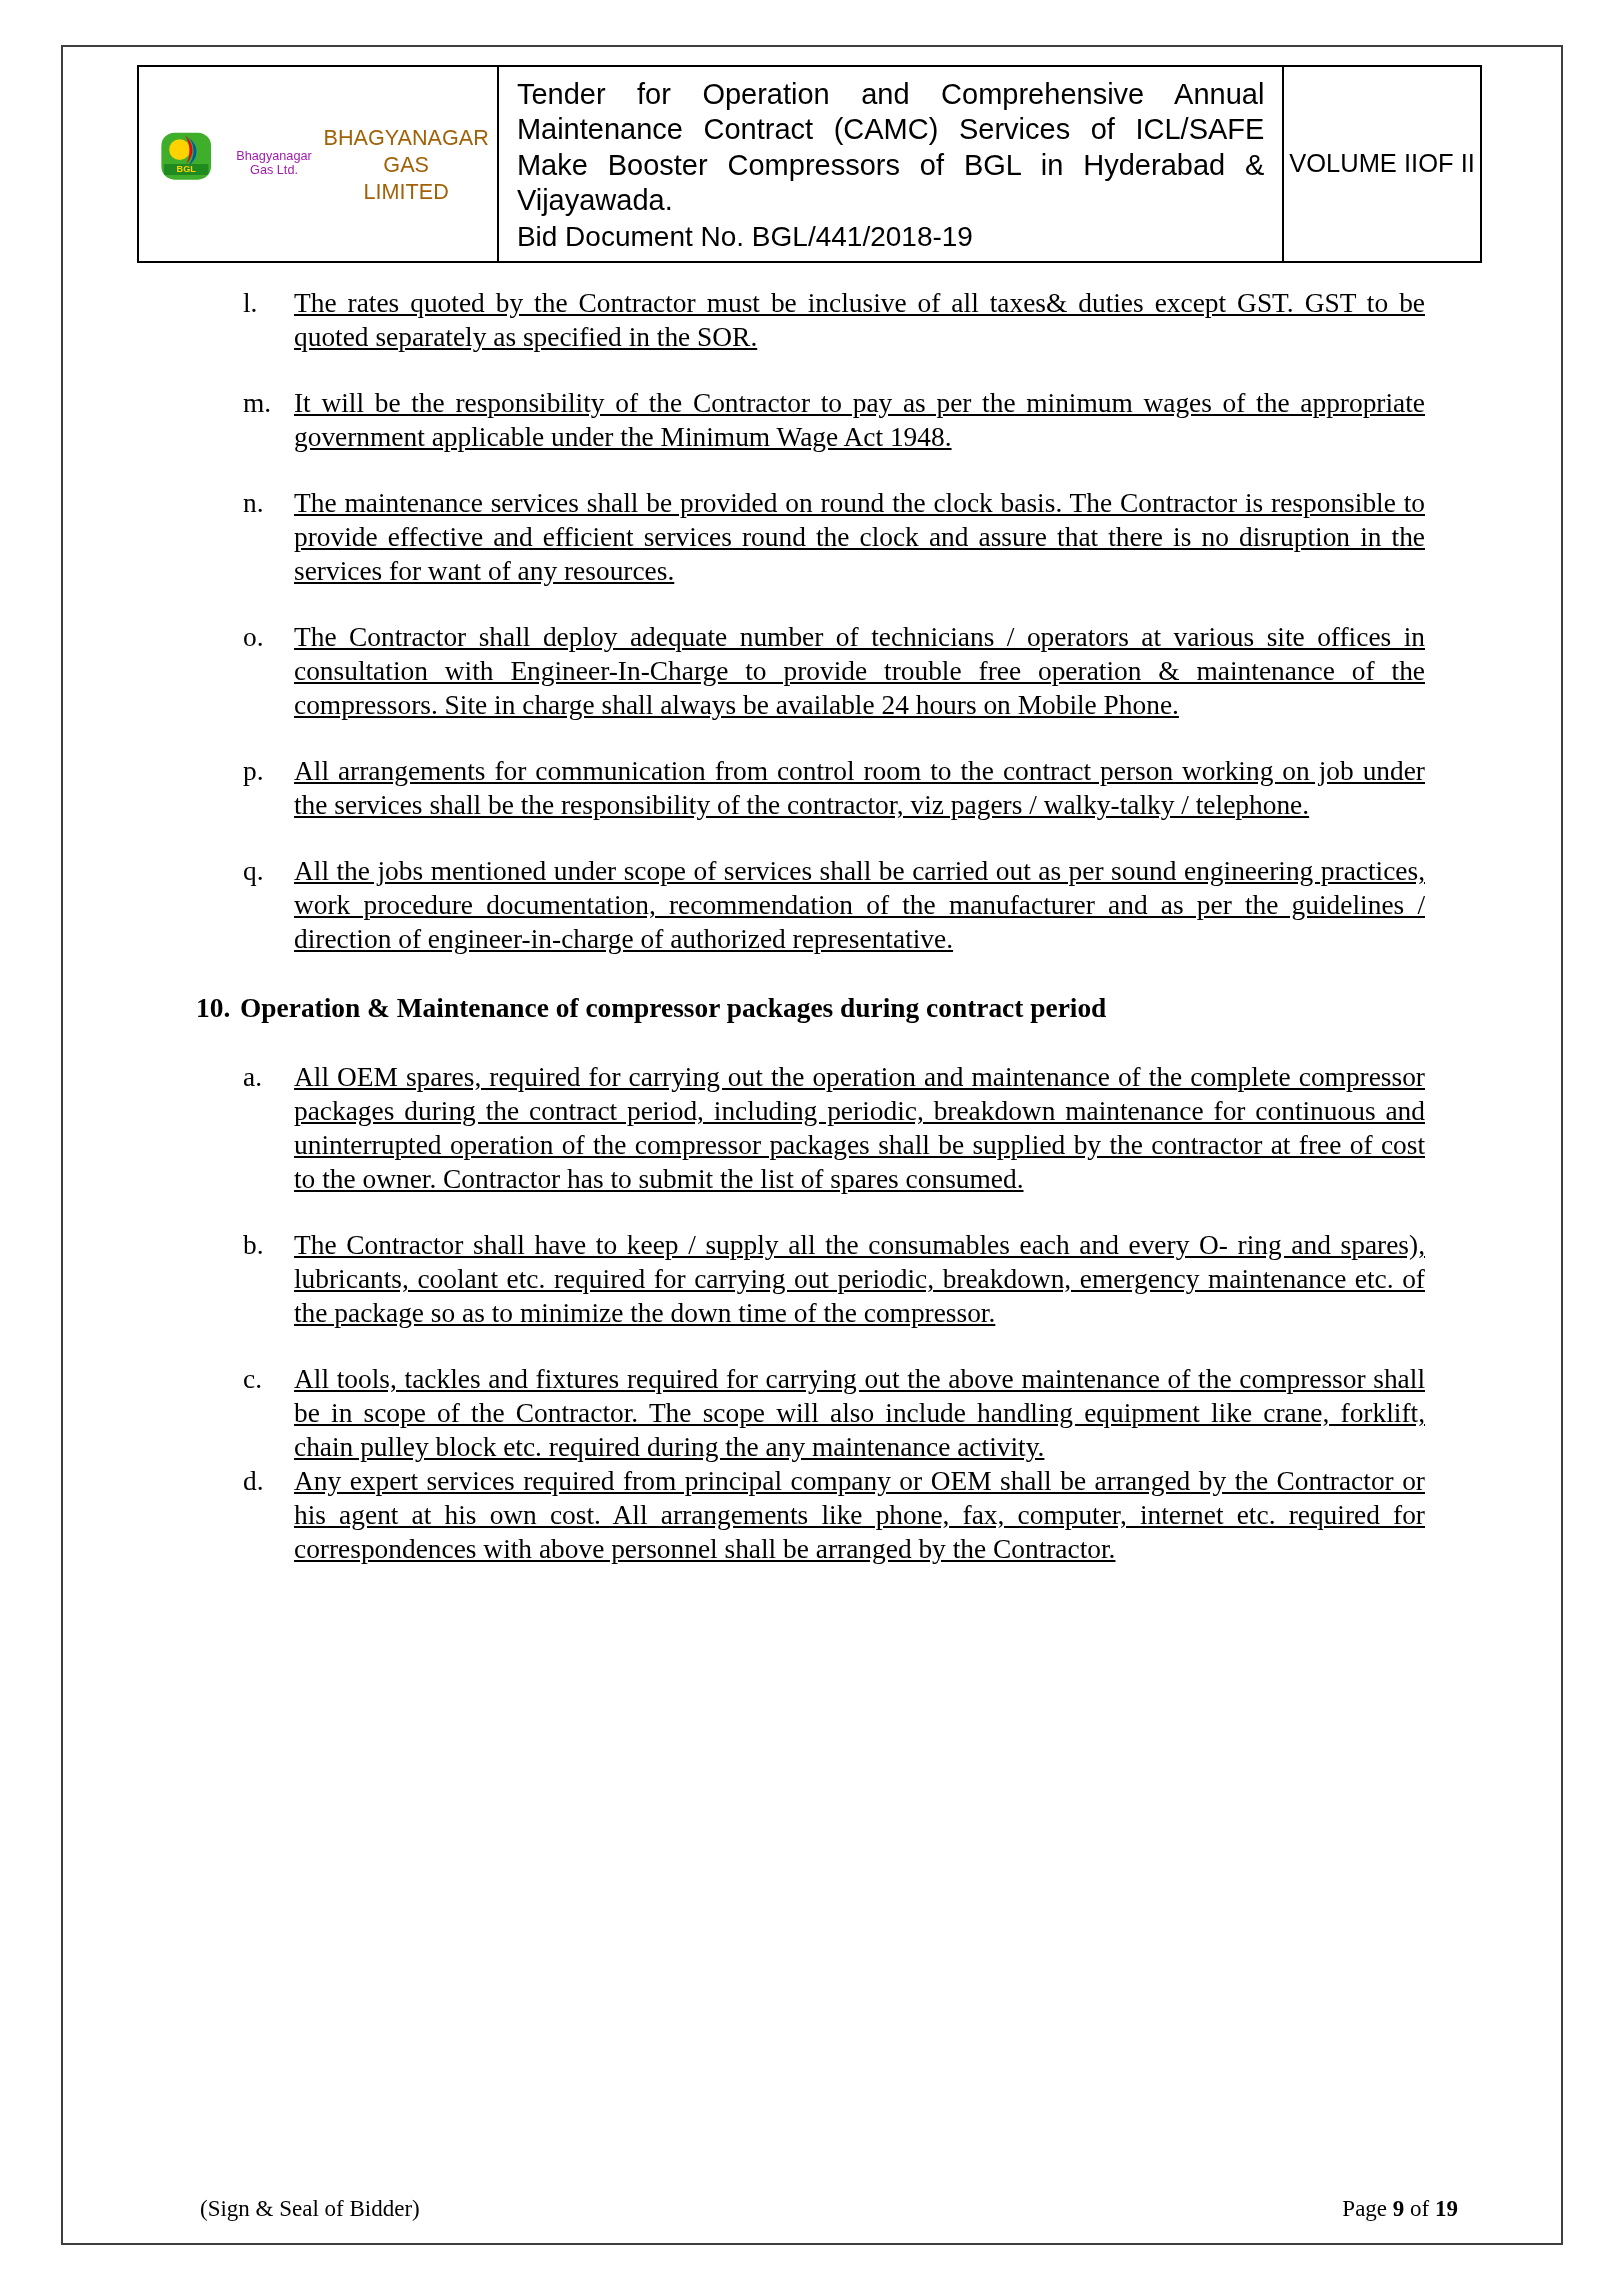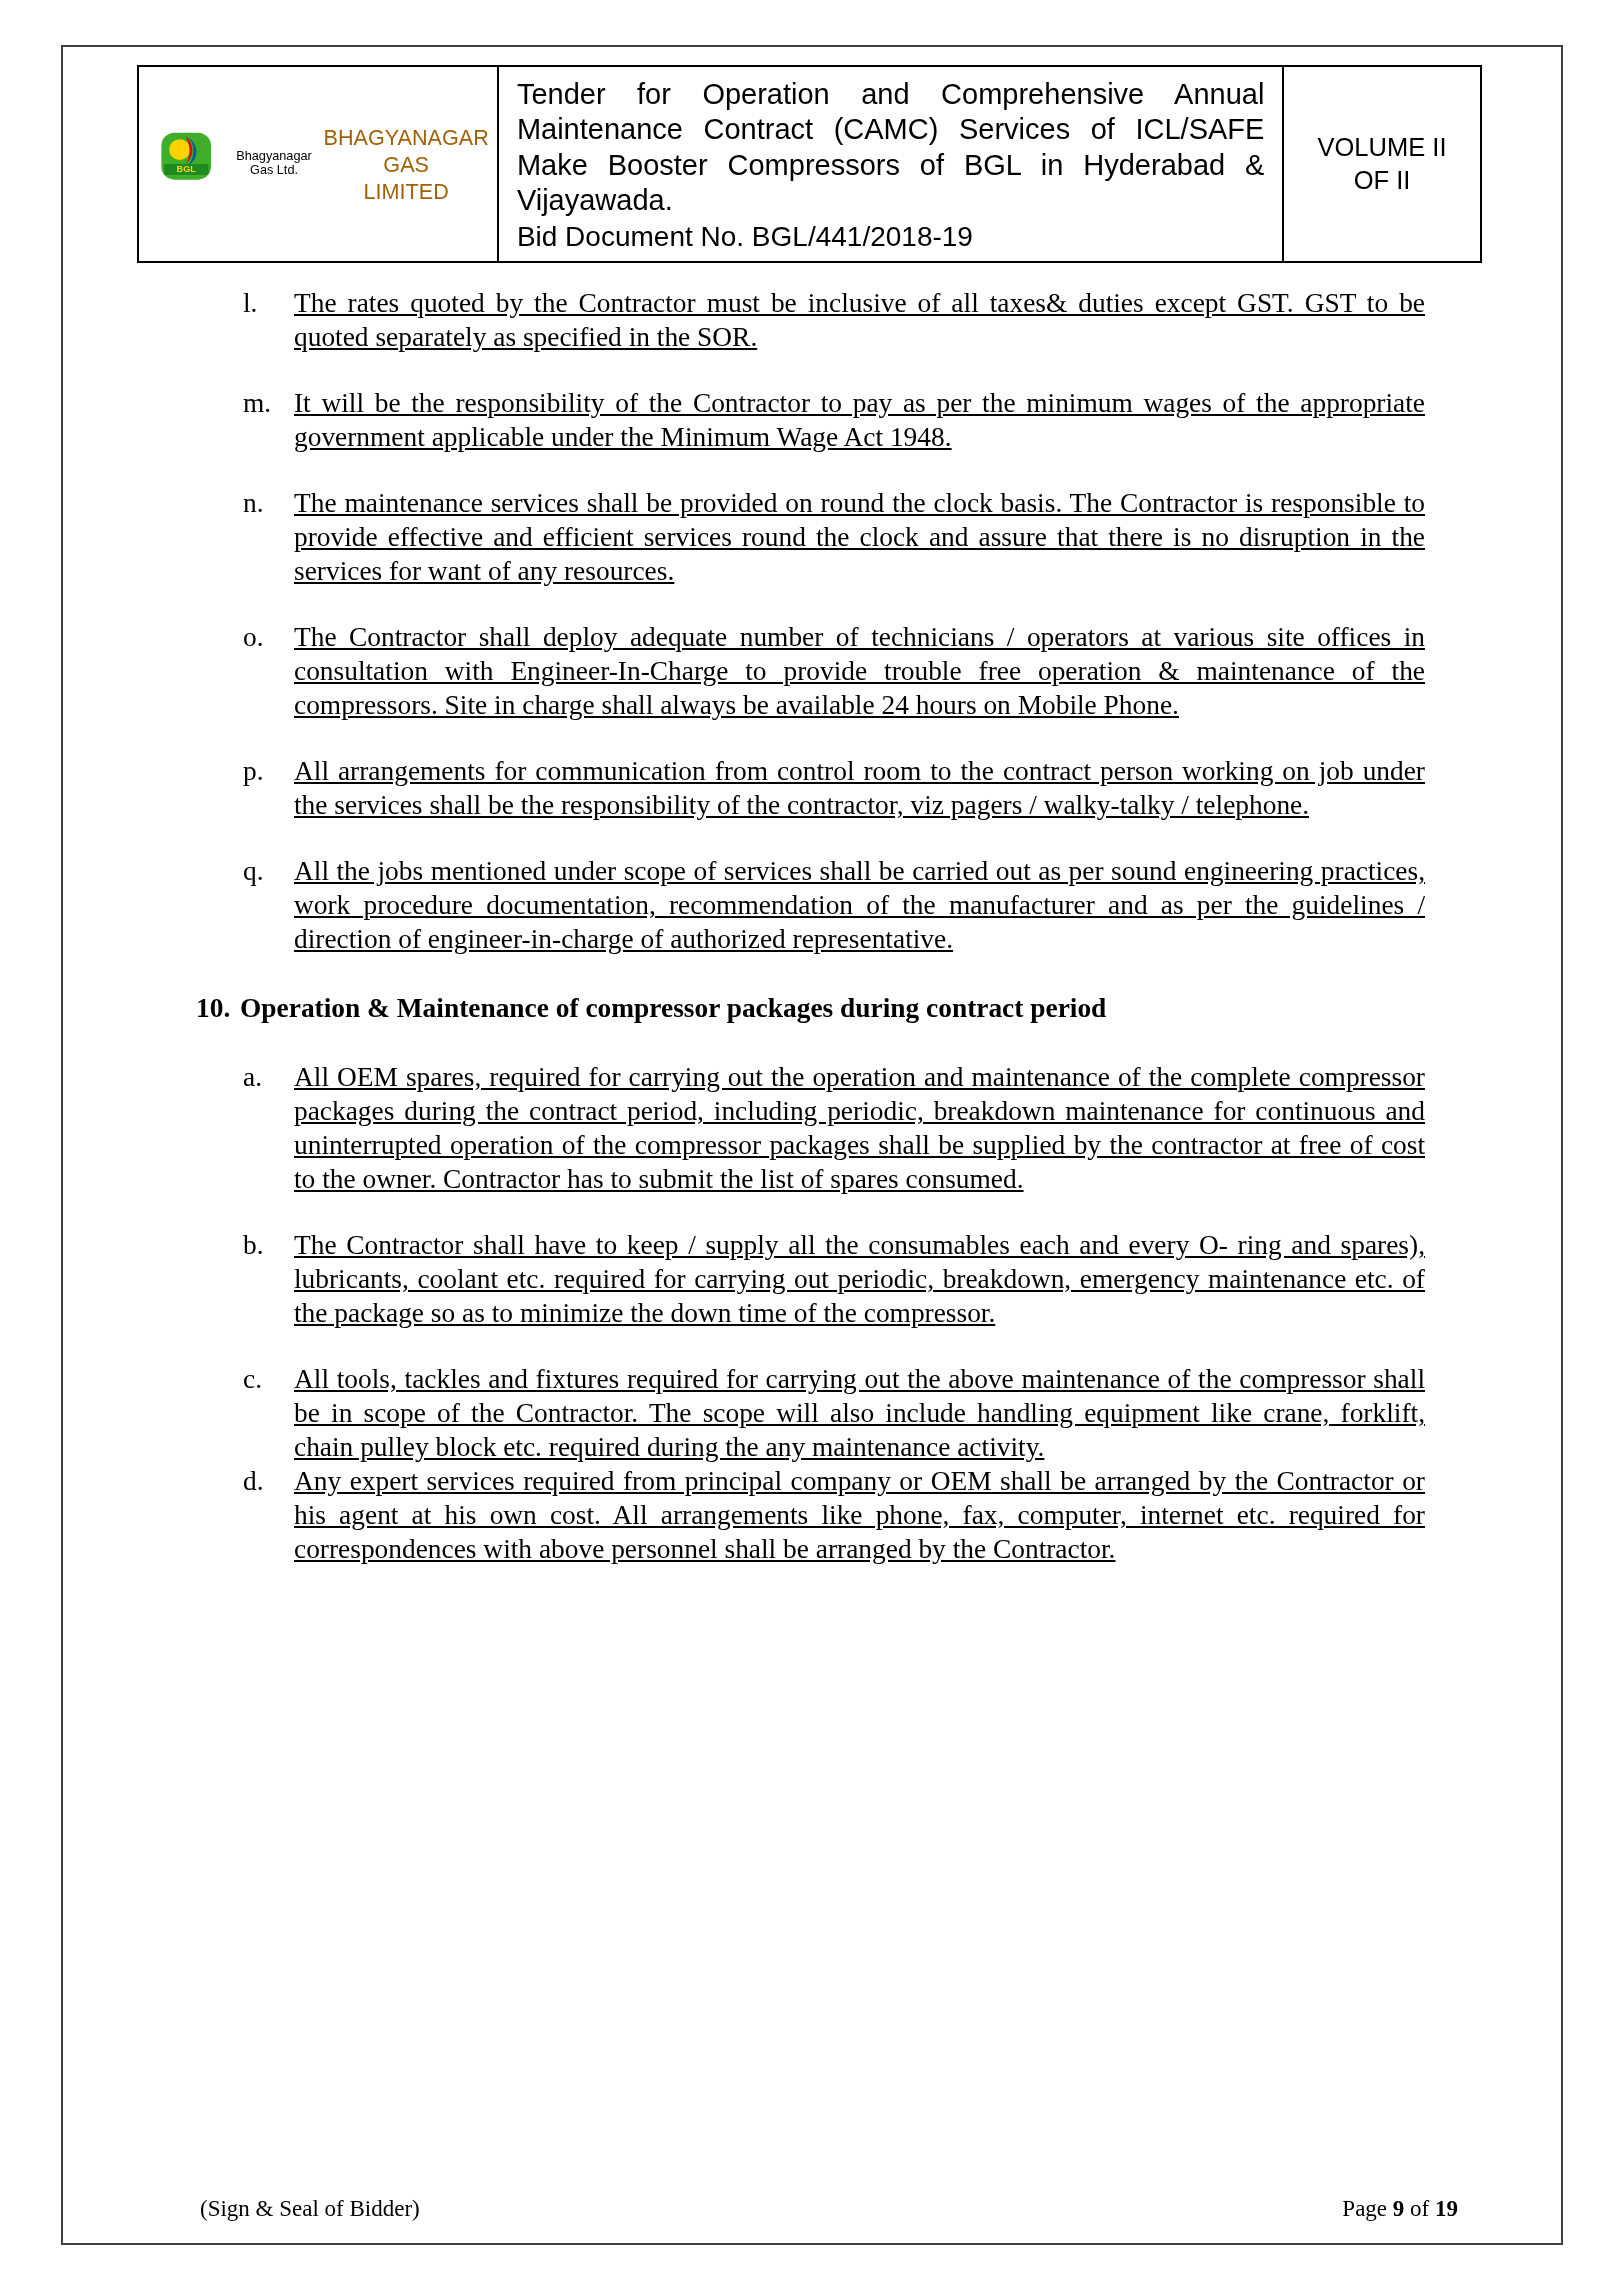--- a/index.html
+++ b/index.html
@@ -37,28 +37,28 @@
     display: flex; 
     align-items: center; justify-content: center;
     text-align: center;
   }
   .logo { width: 102px; height: 84px; display: block; }
   .logo-bgl-text {
     font-family: "Liberation Sans", sans-serif;
     font-size: 14px; font-weight: bold;
     text-anchor: middle;
   }
-  .logo-caption { color: #000000; font-size: 12.7px; line-height: 1.1; }
+  .logo-caption { color: #a21caf; font-size: 12.7px; line-height: 1.1; }
   .org-name { font-size: 21.6px; line-height: 1.25; margin-top: 2.9px; color: #a16207; }
   .title-cell { flex: 1; padding: 9.8px 17.6px 7.8px 17.6px; }
   .tender-title { font-size: 29px; line-height: 1.22; text-align: justify; }
   .bid-doc { font-size: 28px; text-align: left; margin-top: 2.9px; }
   .volume-cell {
     flex: 0 0 196px;
-    display: flex; flex-direction: column;
+    display: flex; 
     align-items: center; justify-content: center;
     font-size: 25.5px; line-height: 1.3; text-align: center;
   }
 
   
   .content {
     margin: 23.5px 139px 0 137px;
     font-size: 27.4px; line-height: 34px;
   }
   .clause-list { margin: 0 57px 0 106px; }

